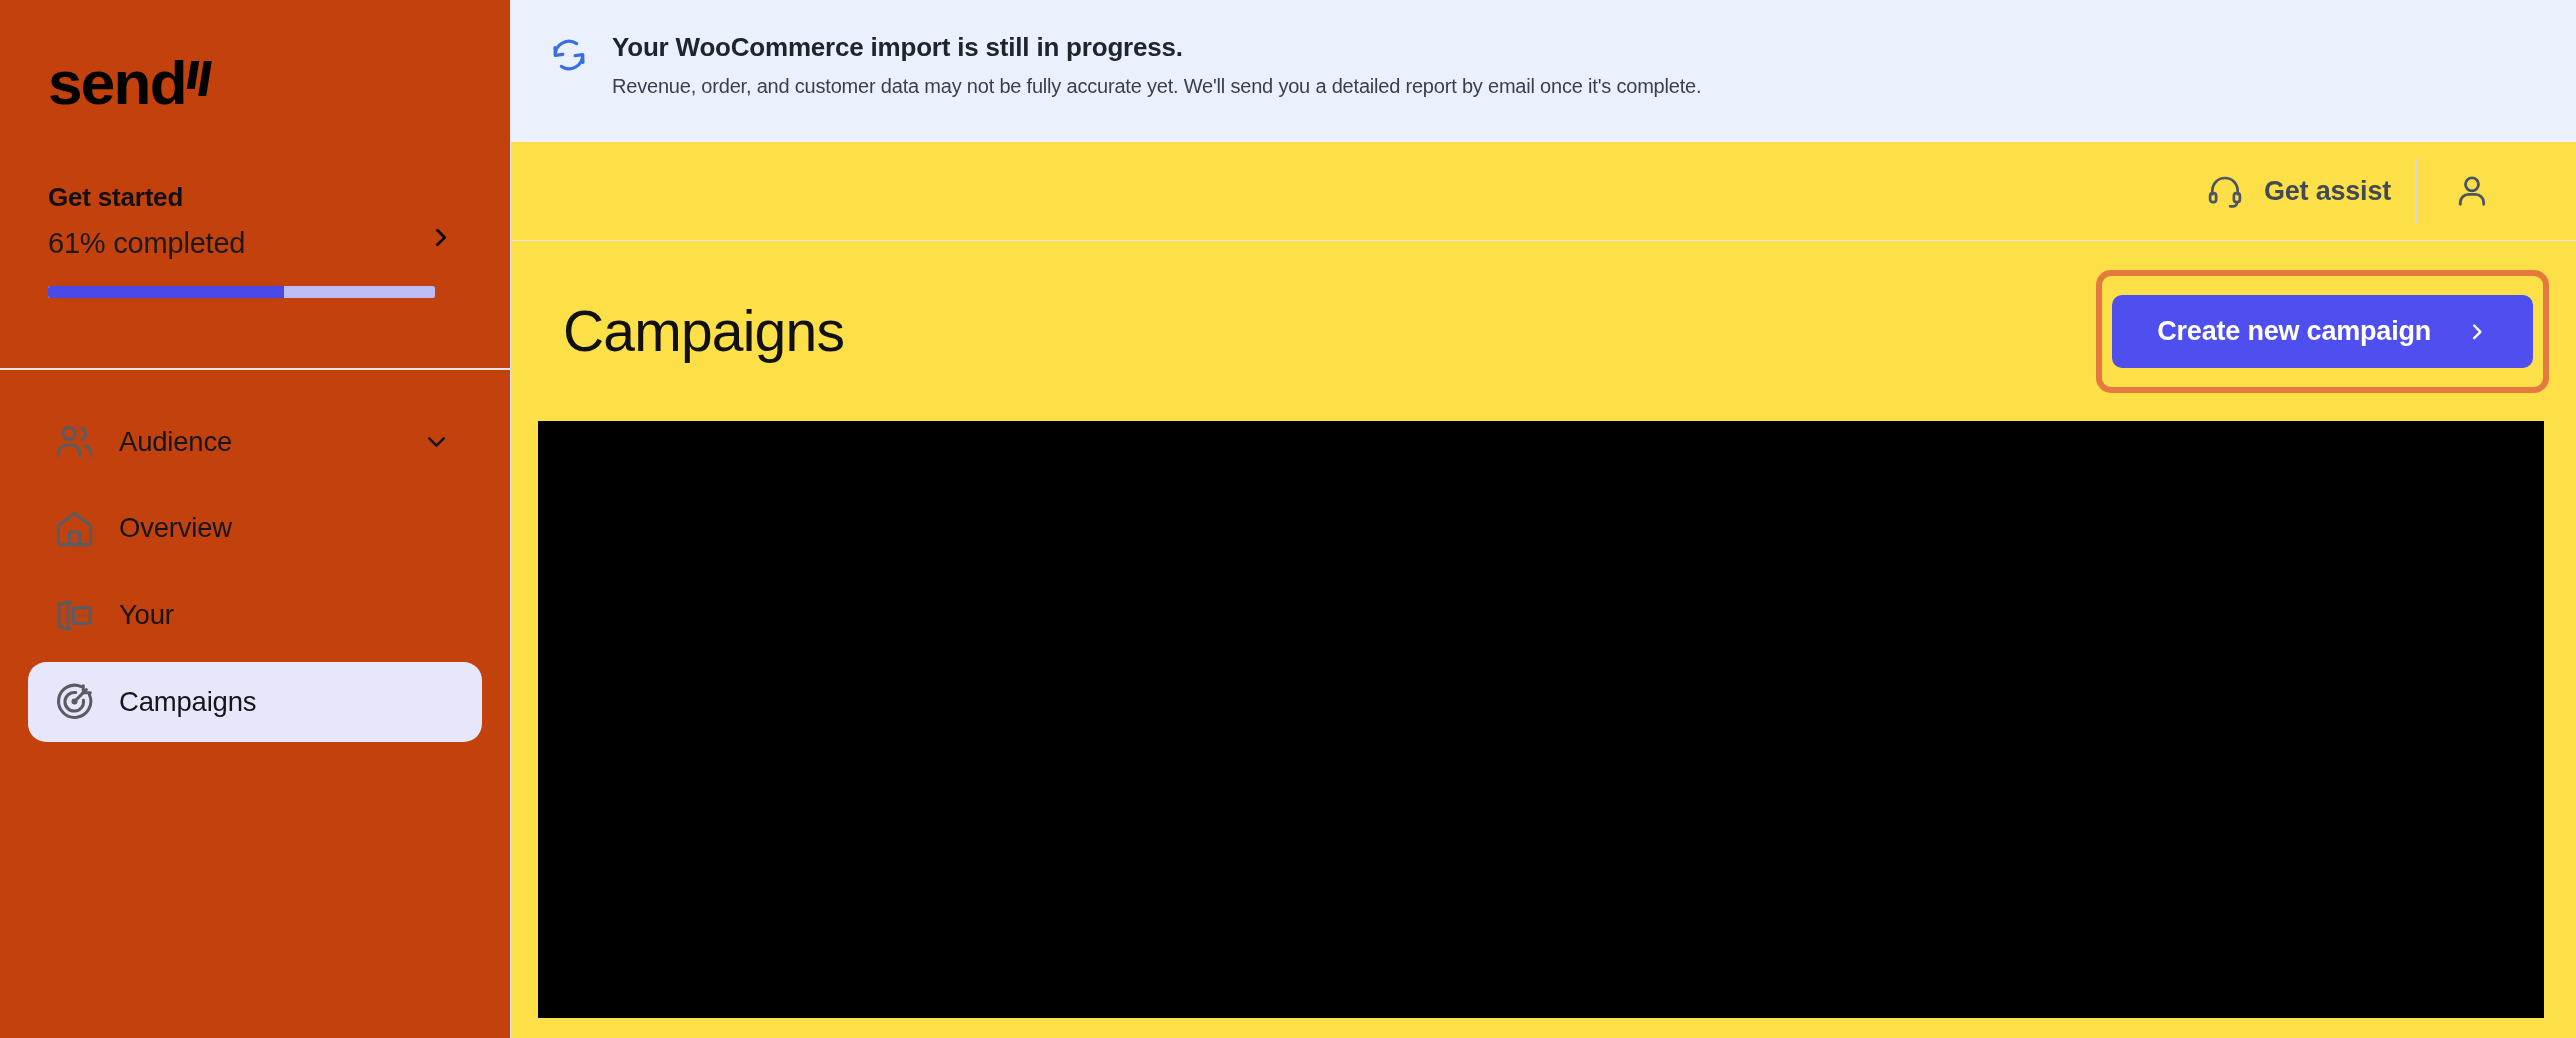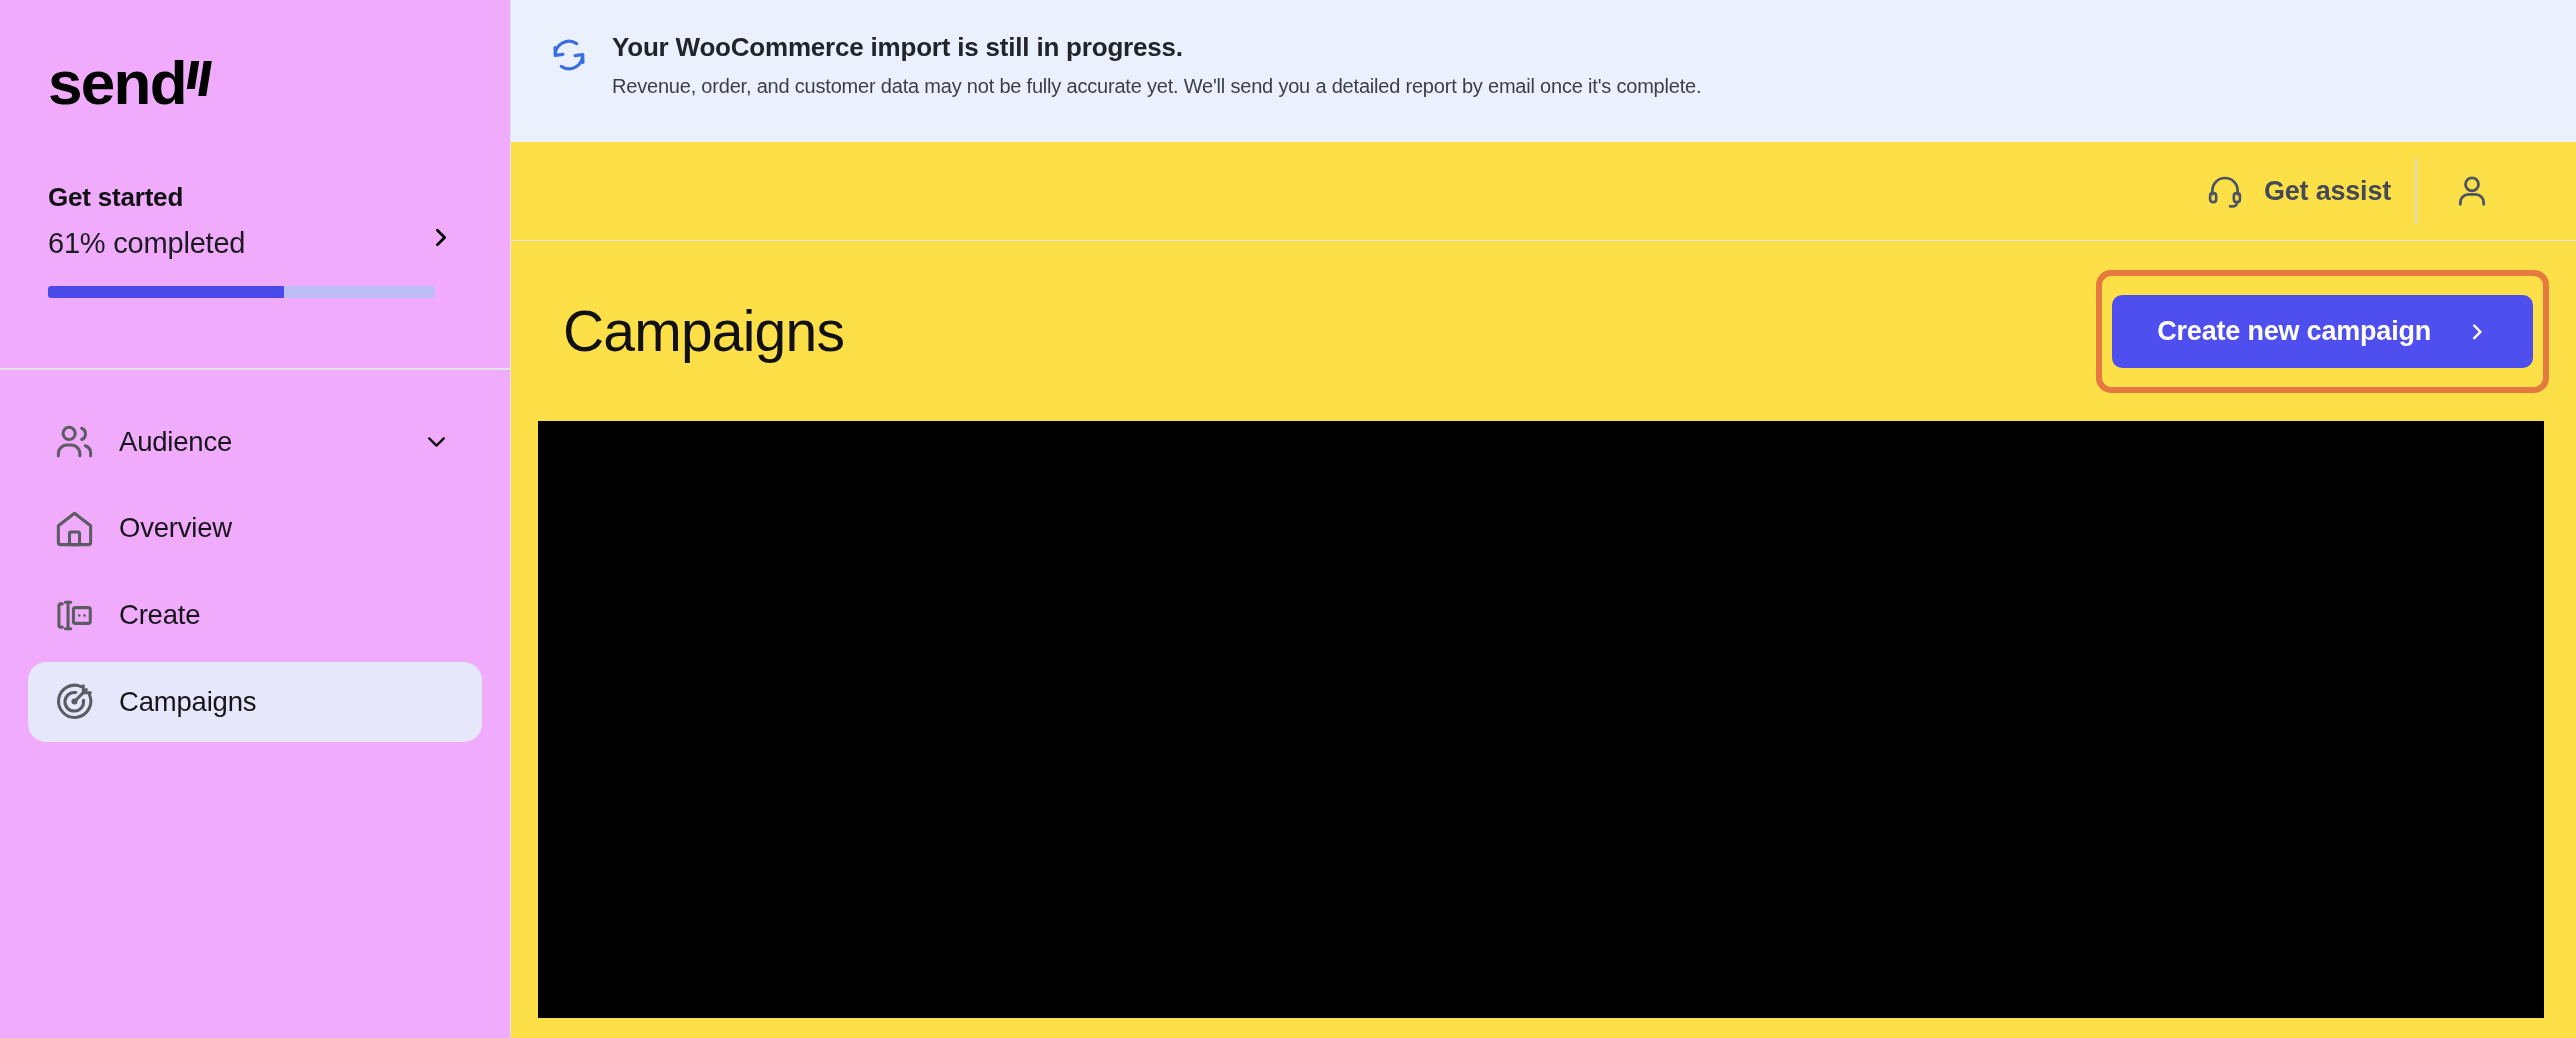--- a/index.html
+++ b/index.html
@@ -16,21 +16,21 @@
     height: 1038px;
     display: flex;
     background: #ffffff;
   }
 
   
   #sidebar {
     width: 511px;
     height: 1038px;
     flex: 0 0 511px;
-    background: #f0abfc;
+    background: #c2410c;
     border-right: 1.7px solid #e3e3e6;
     display: flex;
     flex-direction: column;
     position: relative;
   }
   .brand {
     height: 167px;
     display: flex;
     align-items: center;
     padding-left: 48px;
@@ -357,21 +357,21 @@
         <span class="nav-icon">
           <svg viewBox="0 0 24 24" fill="none" stroke="currentColor" stroke-width="1.7" stroke-linecap="round" stroke-linejoin="round">
             <path d="M5.2 5.5h-1a.9.9 0 0 0-.9.9v11.2c0 .5.4.9.9.9h1"></path>
             <path d="M8.4 4.6v14.8"></path>
             <path d="M6.9 4.6h3M6.9 19.4h3"></path>
             <rect x="11.4" y="7.6" width="9.4" height="8.8" rx="1.1"></rect>
             <circle cx="14.6" cy="12" r="0.75" fill="currentColor" stroke="none"></circle>
             <circle cx="17.6" cy="12" r="0.75" fill="currentColor" stroke="none"></circle>
           </svg>
         </span>
-        <span class="nav-label">Create</span>
+        <span class="nav-label">Your</span>
       </div>
 
       <div class="nav-item active">
         <span class="nav-icon">
           <svg viewBox="0 0 24 24" fill="none" stroke="currentColor" stroke-width="1.7" stroke-linecap="round" stroke-linejoin="round">
             <path d="M20.3 8.2A9 9 0 1 1 15.8 3.7"></path>
             <path d="M17 11.3a5.2 5.2 0 1 1-4.3-4.3"></path>
             <circle cx="12" cy="12" r="1.7" fill="currentColor" stroke="none"></circle>
             <path d="M12 12 18.6 5.4"></path>
             <path d="M16.9 3.2v3.9h3.9"></path>

